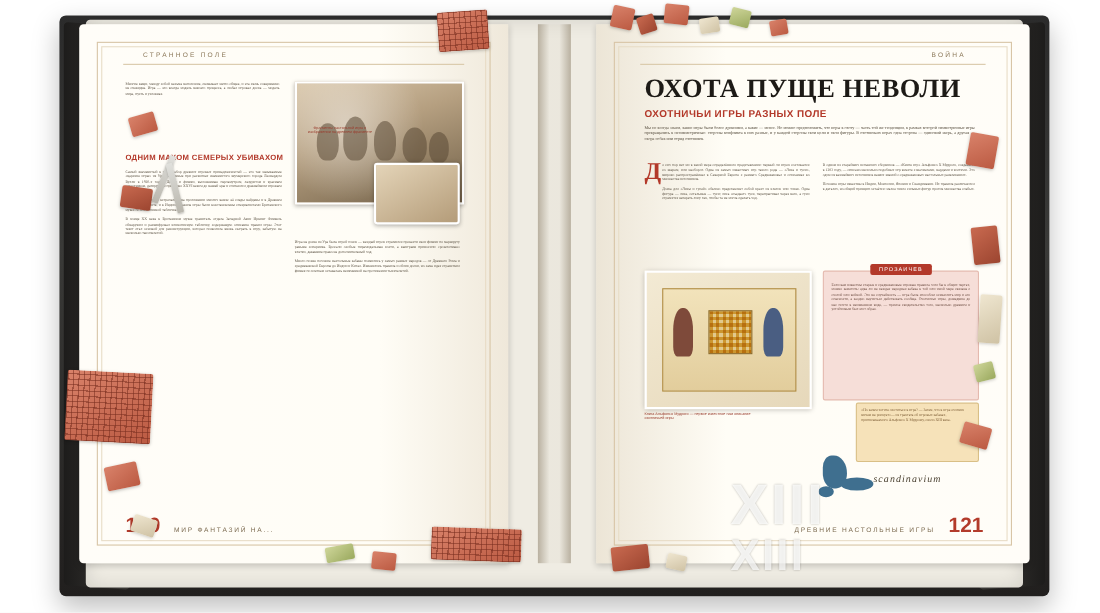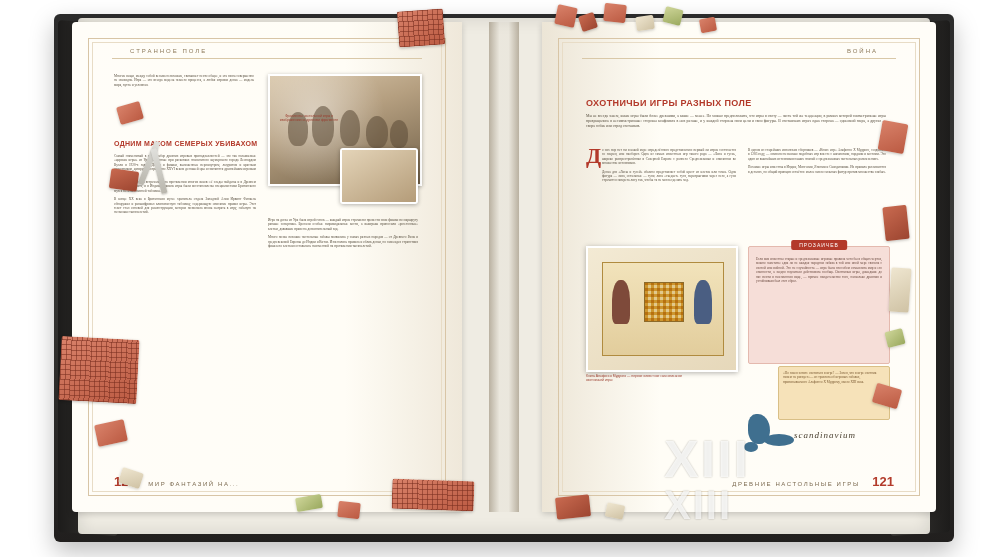--- a/index.html
+++ b/index.html
@@ -68,21 +68,21 @@
   .runhead{
     position:absolute;top:26px;font-size:6px;letter-spacing:2px;color:#8d7a5b;
     text-transform:uppercase;font-family:"Liberation Sans",sans-serif;
   }
   .runhead.left{left:58px;}
   .runhead.right{right:58px;}
   .runhead-rule{position:absolute;top:36px;height:1px;background:#d9c8a8;}
 
   
   .folio{position:absolute;bottom:22px;font-family:"Liberation Sans",sans-serif;}
-  .folio .num{font-size:13px;color:#b33b2b;font-weight:bold;}
+  .folio .num{font-size:19px;color:#b33b2b;font-weight:bold;}
   .folio .cap{font-size:6px;letter-spacing:1.6px;color:#7d6c52;text-transform:uppercase;}
 
   
   .col{position:absolute;}
   .realtext{font-size:3.4px;line-height:4.4px;color:#5a5142;text-align:justify;}
 
   .subhead{
     font-family:"Liberation Sans",sans-serif;font-weight:bold;
     color:#b3392a;font-size:7px;letter-spacing:.3px;
   }
@@ -245,20 +245,21 @@
         <span class="cap" style="margin-left:8px;">МИР ФАНТАЗИЙ НА...</span>
       </div>
     </div>
 
     <div class="page page-right">
       <div class="frame"></div>
 
       <div class="runhead right">ВОЙНА</div>
       <div class="runhead-rule" style="left:40px;right:40px;"></div>
 
+      <div class="bigtitle" style="left:44px;top:46px;font-size:24px;">ОХОТА ПУЩЕ НЕВОЛИ</div>
       <div class="redsub" style="left:44px;top:76px;font-size:9px;">ОХОТНИЧЬИ ИГРЫ РАЗНЫХ ПОЛЕ</div>
 
       <div class="col" style="left:44px;top:92px;width:300px;">
         <div class="realtext" style="font-size:3.8px;line-height:5px;">Мы не всегда знаем, какие игры были более древними, а какие — менее. Но можно предположить, что игры в охоту — часть той же тенденции, в рамках которой симметричные игры превращались в несимметричные: стороны конфликта в них разные, и у каждой стороны свои цели и свои фигуры. В охотничьих играх одна сторона — одинокий зверь, а другая — свора собак или отряд охотников.</div>
       </div>
 
       <div class="dropcap" style="left:44px;top:124px;font-size:22px;line-height:20px;">Д</div>
 
       <div class="col" style="left:60px;top:126px;width:134px;">
         <div class="realtext">о сих пор нет ни в какой мере определённого представления: первый ли игрок состязается со зверем, или наоборот. Одна из самых известных игр такого рода — «Лиса и гуси», широко распространённая в Северной Европе с раннего Средневековья и описанная во множестве источников.</div>

